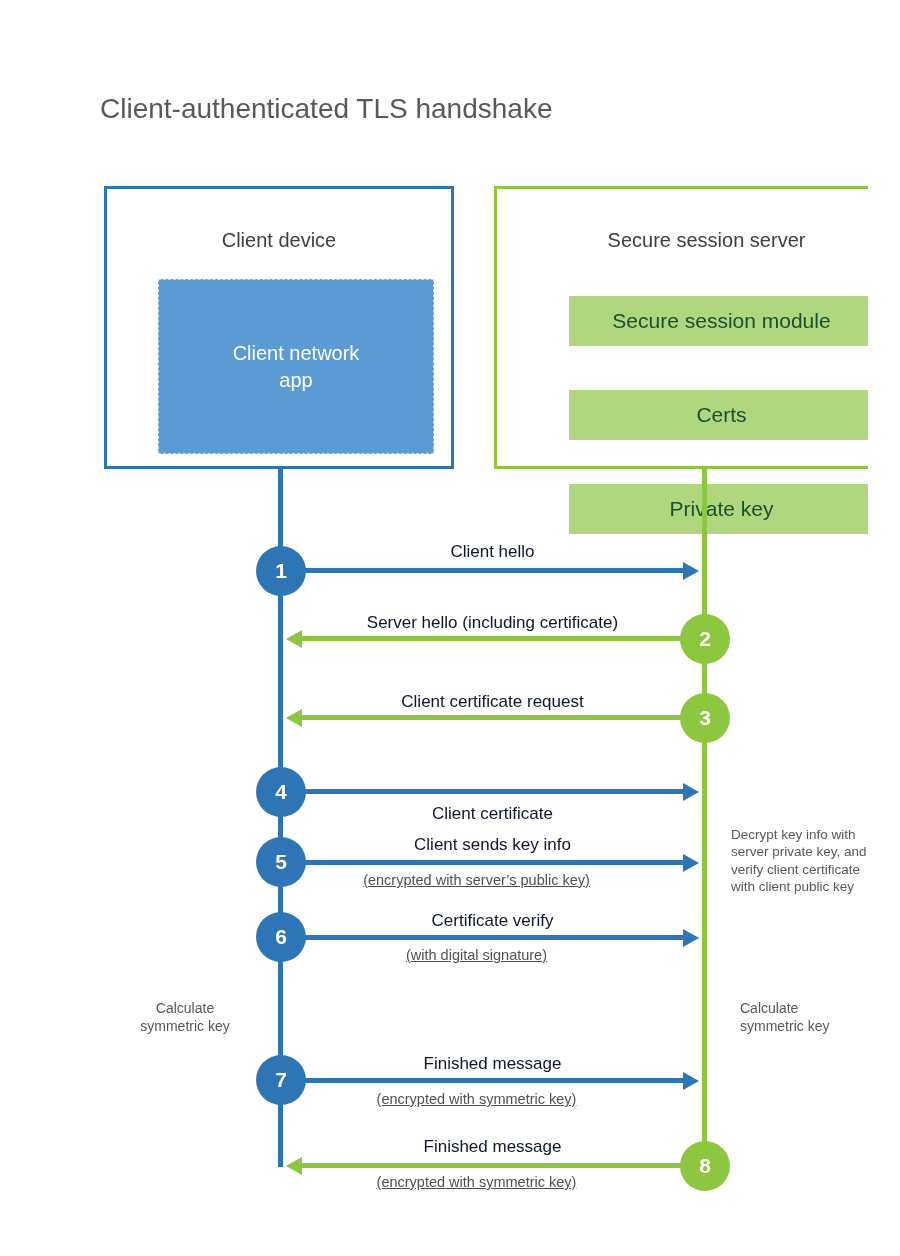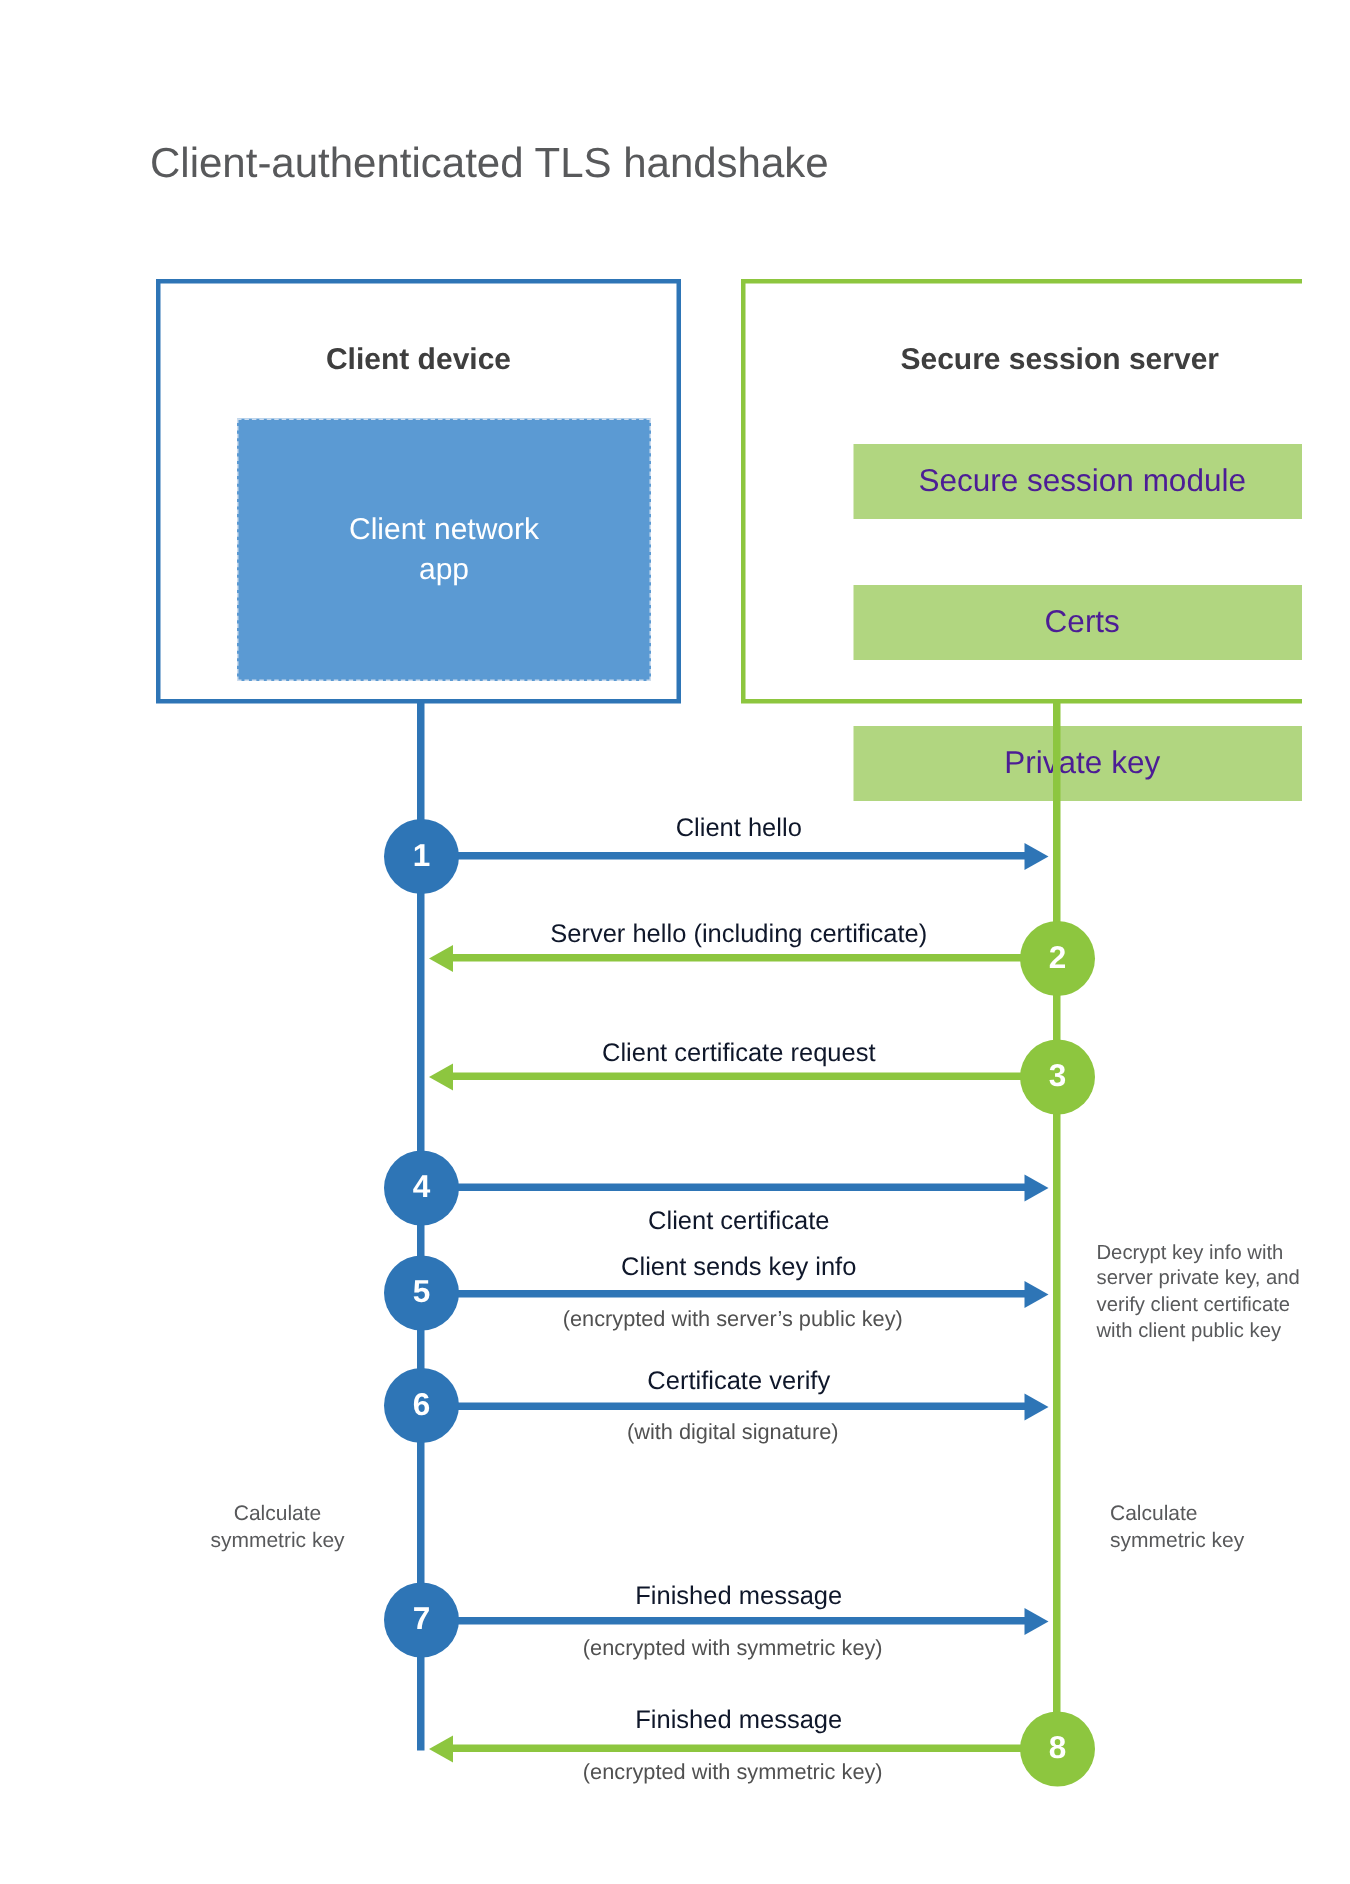--- a/index.html
+++ b/index.html
@@ -10,34 +10,34 @@
   }
   .page-title {
     position:absolute; left:36px; top:29px;
     font-size:28px; font-weight:400; color:var(--title-gray,#58595b);
   }
   .entity-box { position:absolute; background:#fff; }
   .client-box { left:40px; top:122px; width:350px; height:283px; border:3px solid var(--blue,#2e75b6); }
   .server-box { left:430px; top:122px; width:425px; height:283px; border:3px solid var(--green,#8dc63f); }
   .box-title {
     position:absolute; left:0; right:0; top:24px; text-align:center;
-    font-size:20px; font-weight:700; color:#3e3e3e;
+    font-size:20px; font-weight:400; color:#3e3e3e;
   }
   .client-app {
     position:absolute; left:35px; top:74px; width:276px; height:175px;
     background:var(--blue-fill,#5b9ad3); border:1px dashed #ccdcEE;
     display:flex; align-items:center; justify-content:center;
     color:#fff; font-size:20px; text-align:center; white-space:pre-line; line-height:1.35;
   }
   .server-bars {
     position:absolute; left:40px; top:75px; width:337px;
     display:flex; flex-direction:column; gap:12px;
   }
   .server-bar {
-    height:50px; background:var(--green-fill,#b1d680); color:#4c1d95;
+    height:50px; background:var(--green-fill,#b1d680); color:#14532d;
     display:flex; align-items:center; justify-content:center; font-size:21px;
   }
   .vline { position:absolute; width:5px; }
   .vline.blue { background:var(--blue,#2e75b6); left:214px; top:404px; height:699px; }
   .vline.green { background:var(--green,#8dc63f); left:638px; top:404px; height:677px; }
   .circle {
     position:absolute; width:50px; height:50px; border-radius:50%;
     display:flex; align-items:center; justify-content:center;
     color:#fff; font-size:21px; font-weight:700; z-index:3;
   }
@@ -54,22 +54,22 @@
   .arrow.left::before {
     content:""; position:absolute; left:-15px; top:-6.5px; width:0; height:0;
     border-top:9px solid transparent; border-bottom:9px solid transparent;
     border-right:16px solid currentColor;
   }
   .msg-label {
     position:absolute; left:216px; width:425px; text-align:center;
     font-size:17px; color:#0f172a;
   }
   .msg-sub {
-    position:absolute; left:212px; width:425px; text-align:center;
-    font-size:14.5px; color:#515151;
+    position:absolute; left:200px; width:425px; text-align:center;
+    font-size:14.5px; color:#515151;text-decoration:underline;
   }
   .side-note {
     position:absolute; font-size:13.5px; color:#58595b;
     white-space:pre-line; line-height:1.28;
   }
   .decrypt-note { left:667px; top:762px; width:185px; text-align:left; }
   .calc-left { left:55px; top:936px; width:132px; text-align:center; font-size:14px; }
   .calc-right { left:676px; top:936px; width:150px; text-align:left; font-size:14px; }
 </style>
 </head>

